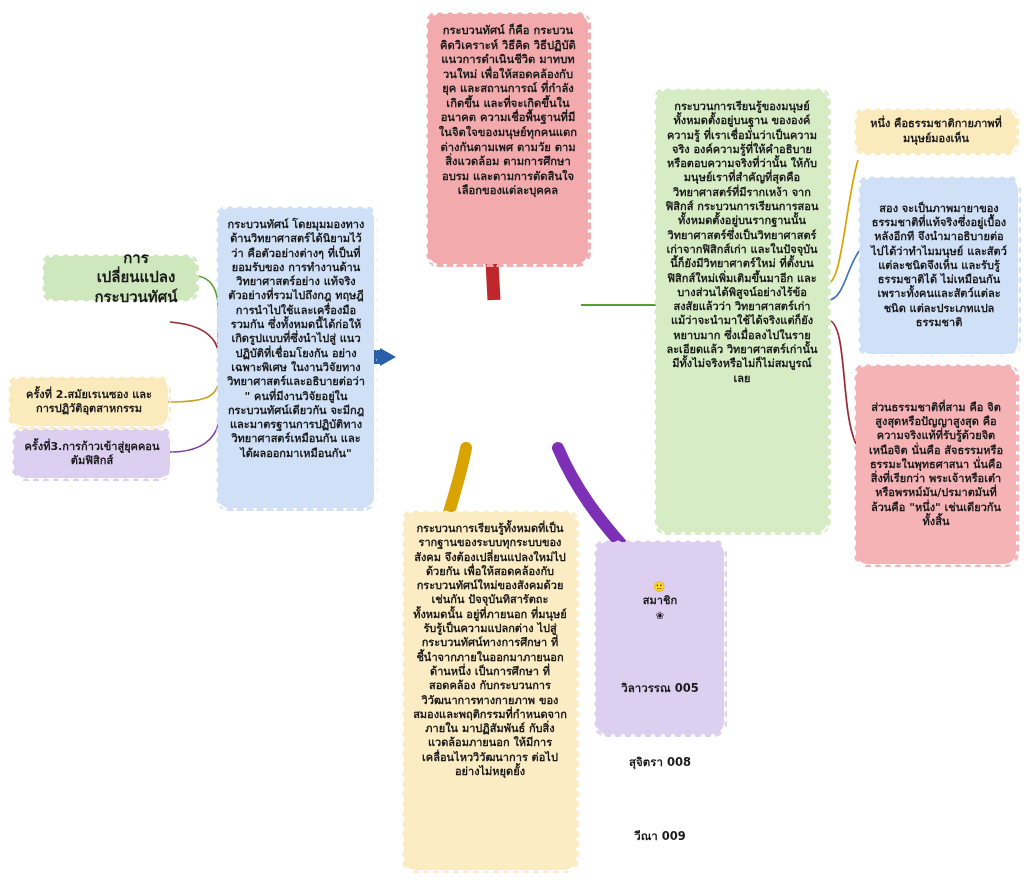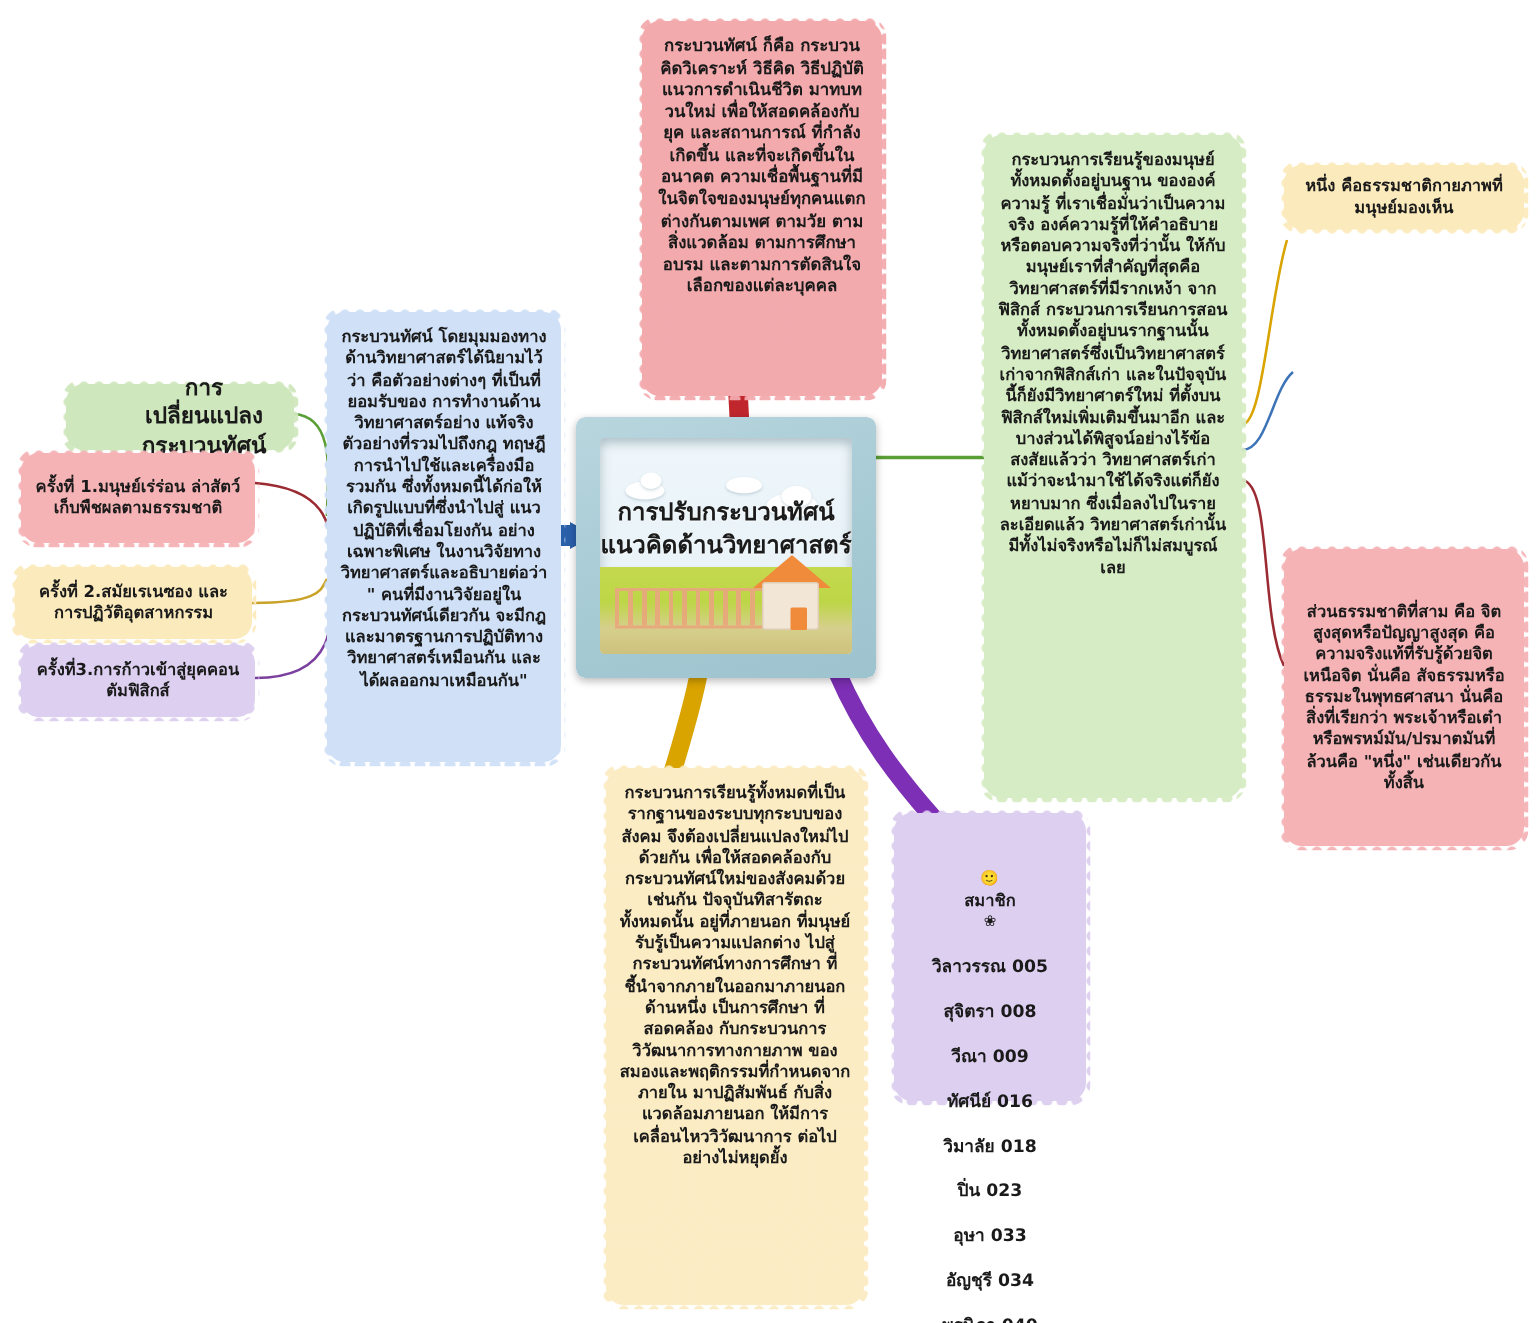--- a/index.html
+++ b/index.html
@@ -95,21 +95,21 @@
     font-size:16px;
     color:#1b1b1b;
     line-height:1.35;
     white-space:pre-line;
     text-shadow:0 1px 1px rgba(255,255,255,.85);
     z-index:3;
   }
 
   
   .member-head{font-size:11px;}
-  .member-line{font-size:11.5px;}
+  .member-line{font-size:11.5px;margin-top:44px;}
   .emoji{font-size:10px;vertical-align:middle;}
 </style>
 </head>
 <body>
 
 <div id="canvas">
 
   <svg class="links" viewBox="0 0 1024 882">
 
     <path d="M 492 262 L 494 300" stroke="#c0272d" stroke-width="13" fill="none" stroke-linecap="butt"></path>
@@ -126,37 +126,20 @@
     <path d="M 196 276 C 225 278 218 320 218 344" stroke="#5a9e36" stroke-width="1.7" fill="none"></path>
     <path d="M 170 322 C 222 326 222 356 218 372" stroke="#9b2b33" stroke-width="1.7" fill="none"></path>
     <path d="M 168 402 C 216 402 214 392 218 386" stroke="#c9a227" stroke-width="1.7" fill="none"></path>
     <path d="M 170 452 C 226 452 222 410 218 398" stroke="#7b3fa0" stroke-width="1.7" fill="none"></path>
 
     <path d="M 828 283 C 842 283 846 200 858 160" stroke="#d9a300" stroke-width="1.7" fill="none"></path>
     <path d="M 828 300 C 845 300 848 260 862 248" stroke="#3d74b8" stroke-width="1.7" fill="none"></path>
     <path d="M 828 320 C 848 322 840 410 856 444" stroke="#9b2b33" stroke-width="1.7" fill="none"></path>
   </svg>
 
-  <div id="central" style="left:384px;top:278px;width:200px;height:174px;">
-    <div class="frame"></div>
-    <div class="inner">
-      <div class="cloud" style="left:10%;top:20%;width:26px;height:12px;"></div>
-      <div class="cloud" style="left:16%;top:16%;width:14px;height:11px;"></div>
-      <div class="cloud" style="left:50%;top:18%;width:24px;height:11px;"></div>
-      <div class="cloud" style="left:66%;top:26%;width:34px;height:16px;"></div>
-      <div class="cloud" style="left:72%;top:22%;width:20px;height:14px;"></div>
-      <div class="ground"></div>
-      <div class="fence"></div>
-      <div class="house-roof" style="right:14px;bottom:44px;"></div>
-      <div class="house-body" style="right:22px;bottom:16px;width:36px;height:30px;"></div>
-      <div class="house-door" style="right:30px;bottom:16px;width:11px;height:15px;"></div>
-      <div class="title">การปรับกระบวนทัศน์
-แนวคิดด้านวิทยาศาสตร์</div>
-    </div>
-  </div>
 
   <div class="node" style="left:428px;top:14px;width:160px;height:250px;font-size:11.2px;color:#1a1a1a;">
     <span class="scallop" style="background:#f3aaad;color:#f3aaad;"></span>
     <span class="node-text">กระบวนทัศน์ ก็คือ กระบวน คิดวิเคราะห์ วิธีคิด วิธีปฏิบัติ แนวการดำเนินชีวิต มาทบทวนใหม่ เพื่อให้สอดคล้องกับยุค และสถานการณ์ ที่กำลังเกิดขึ้น และที่จะเกิดขึ้นในอนาคต ความเชื่อพื้นฐานที่มีในจิตใจของมนุษย์ทุกคนแตกต่างกันตามเพศ ตามวัย ตามสิ่งแวดล้อม ตามการศึกษาอบรม และตามการตัดสินใจเลือกของแต่ละบุคคล</span>
   </div>
 
   <div class="node" style="left:218px;top:208px;width:156px;height:300px;font-size:11px;">
     <span class="scallop" style="background:#cfe0f7;color:#cfe0f7;"></span>
     <span class="node-text">กระบวนทัศน์ โดยมุมมองทางด้านวิทยาศาสตร์ได้นิยามไว้ว่า คือตัวอย่างต่างๆ ที่เป็นที่ยอมรับของ การทำงานด้านวิทยาศาสตร์อย่าง แท้จริง ตัวอย่างที่รวมไปถึงกฎ ทฤษฎี การนำไปใช้และเครื่องมือรวมกัน ซึ่งทั้งหมดนี้ได้ก่อให้เกิดรูปแบบที่ซึ่งนำไปสู่ แนวปฏิบัติที่เชื่อมโยงกัน อย่างเฉพาะพิเศษ ในงานวิจัยทางวิทยาศาสตร์และอธิบายต่อว่า " คนที่มีงานวิจัยอยู่ในกระบวนทัศน์เดียวกัน จะมีกฎและมาตรฐานการปฏิบัติทางวิทยาศาสตร์เหมือนกัน และได้ผลออกมาเหมือนกัน"</span>
   </div>
@@ -169,40 +152,40 @@
   <div class="node" style="left:404px;top:512px;width:172px;height:358px;font-size:11px;">
     <span class="scallop" style="background:#fbecc4;color:#fbecc4;"></span>
     <span class="node-text">กระบวนการเรียนรู้ทั้งหมดที่เป็นรากฐานของระบบทุกระบบของสังคม จึงต้องเปลี่ยนแปลงใหม่ไปด้วยกัน เพื่อให้สอดคล้องกับกระบวนทัศน์ใหม่ของสังคมด้วยเช่นกัน ปัจจุบันทิสารัตถะ ทั้งหมดนั้น อยู่ที่ภายนอก ที่มนุษย์รับรู้เป็นความแปลกต่าง ไปสู่กระบวนทัศน์ทางการศึกษา ที่ชี้นำจากภายในออกมาภายนอก ด้านหนึ่ง เป็นการศึกษา ที่สอดคล้อง กับกระบวนการวิวัฒนาการทางกายภาพ ของสมองและพฤติกรรมที่กำหนดจากภายใน มาปฏิสัมพันธ์ กับสิ่งแวดล้อมภายนอก ให้มีการเคลื่อนไหววิวัฒนาการ ต่อไปอย่างไม่หยุดยั้ง</span>
   </div>
 
   <div class="node" style="left:44px;top:256px;width:152px;height:44px;font-size:15px;display:flex;align-items:center;justify-content:center;padding-left:41px;">
     <span class="scallop" style="background:#cfe7bd;color:#cfe7bd;"></span>
     <span class="node-text">การเปลี่ยนแปลงกระบวนทัศน์</span>
   </div>
 
-  <div class="node" style="left:14px;top:302px;width:156px;height:60px;font-size:11px;display:flex;align-items:center;justify-content:center;">
-    <span class="scallop" style="background:#f5b3b6;color:#f5b3b6;"></span>
-    <span class="node-text">ครั้งที่ 1.มนุษย์เร่ร่อน ล่าสัตว์ เก็บพืชผลตามธรรมชาติ</span>
-  </div>
 
   <div class="node" style="left:10px;top:378px;width:158px;height:48px;font-size:11px;display:flex;align-items:center;justify-content:center;">
     <span class="scallop" style="background:#fbeabc;color:#fbeabc;"></span>
     <span class="node-text">ครั้งที่ 2.สมัยเรเนซอง และการปฏิวัติอุตสาหกรรม</span>
   </div>
 
   <div class="node" style="left:14px;top:430px;width:156px;height:48px;font-size:11px;display:flex;align-items:center;justify-content:center;">
     <span class="scallop" style="background:#ddcff0;color:#ddcff0;"></span>
     <span class="node-text">ครั้งที่3.การก้าวเข้าสู่ยุคคอนตัมฟิสิกส์</span>
   </div>
 
   <div class="node" style="left:856px;top:110px;width:160px;height:43px;font-size:11px;display:flex;align-items:center;justify-content:center;">
     <span class="scallop" style="background:#fbeabc;color:#fbeabc;"></span>
     <span class="node-text">หนึ่ง คือธรรมชาติกายภาพที่มนุษย์มองเห็น</span>
   </div>
 
+  <div class="node" style="left:860px;top:178px;width:158px;height:176px;font-size:11px;display:flex;align-items:center;justify-content:center;">
+    <span class="scallop" style="background:#cfe0f7;color:#cfe0f7;"></span>
+    <span class="node-text">สอง จะเป็นภาพมายาของธรรมชาติที่แท้จริงซึ่งอยู่เบื้องหลังอีกที จึงนำมาอธิบายต่อไปได้ว่าทำไมมนุษย์ และสัตว์แต่ละชนิดจึงเห็น และรับรู้ธรรมชาติได้ ไม่เหมือนกัน เพราะทั้งคนและสัตว์แต่ละชนิด แต่ละประเภทแปลธรรมชาติ</span>
+  </div>
 
   <div class="node" style="left:856px;top:366px;width:160px;height:198px;font-size:11px;display:flex;align-items:center;justify-content:center;text-align:center;">
     <span class="scallop" style="background:#f5b3b6;color:#f5b3b6;"></span>
     <span class="node-text">ส่วนธรรมชาติที่สาม คือ จิตสูงสุดหรือปัญญาสูงสุด คือความจริงแท้ที่รับรู้ด้วยจิตเหนือจิต นั่นคือ สัจธรรมหรือธรรมะในพุทธศาสนา นั่นคือสิ่งที่เรียกว่า พระเจ้าหรือเต๋าหรือพรหม์มัน/ปรมาตมันที่ล้วนคือ "หนึ่ง" เช่นเดียวกันทั้งสิ้น</span>
   </div>
 
   <div class="node" style="left:596px;top:542px;width:128px;height:192px;font-size:11.5px;padding-top:8px;">
     <span class="scallop" style="background:#ddcff0;color:#ddcff0;"></span>
     <div class="node-text" style="position:relative;">
       <div class="member-head">

